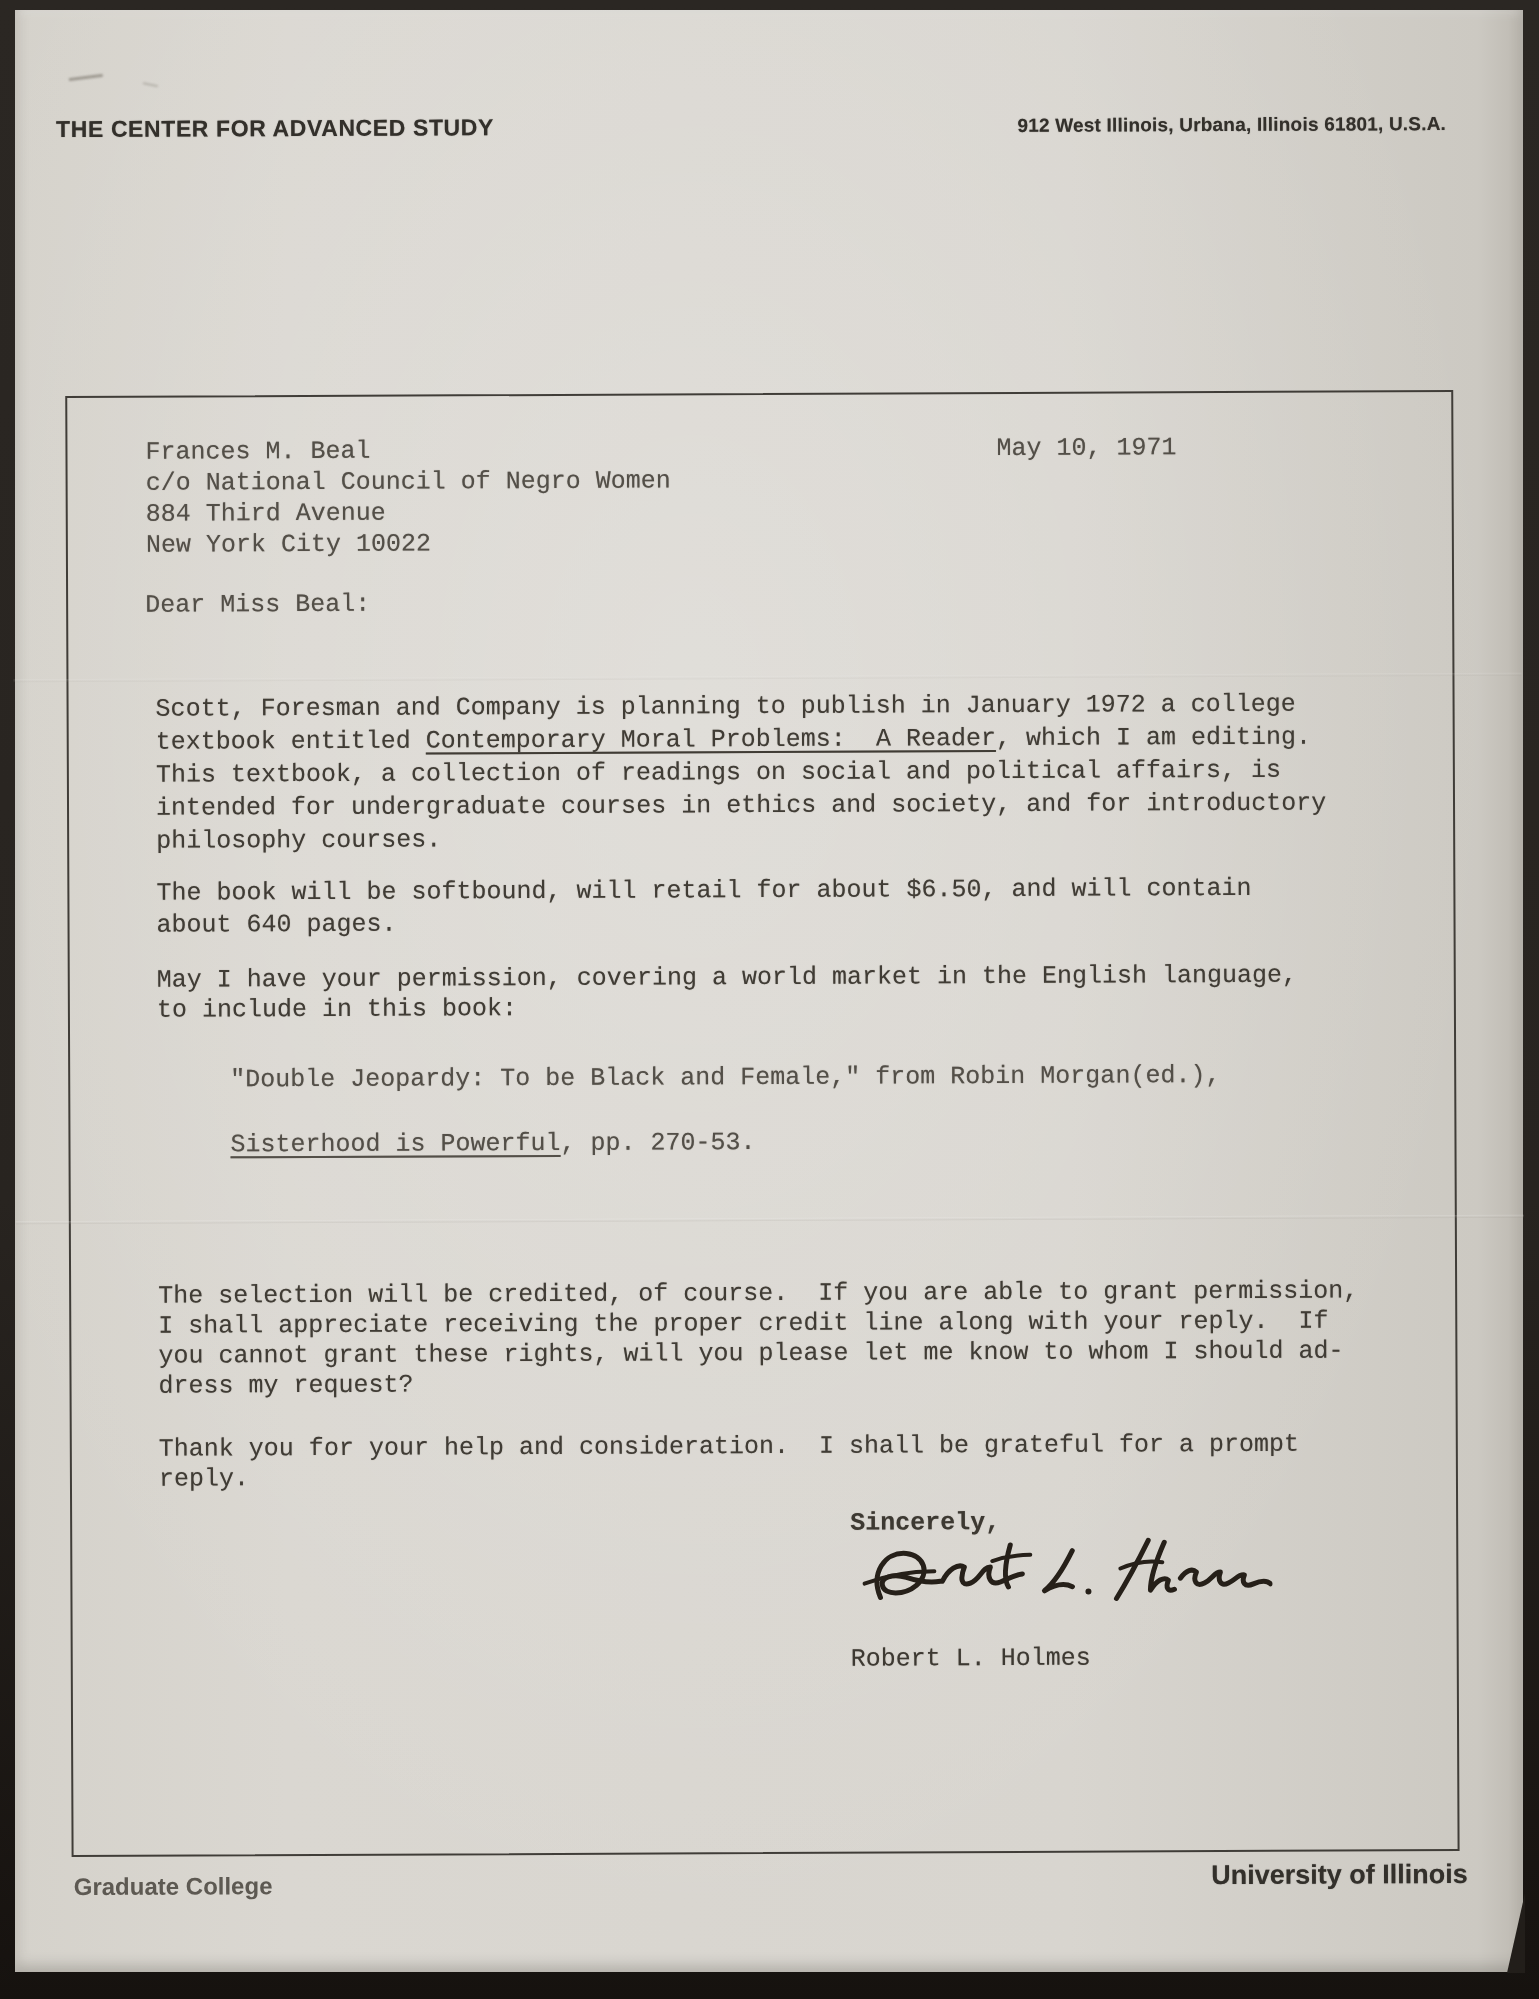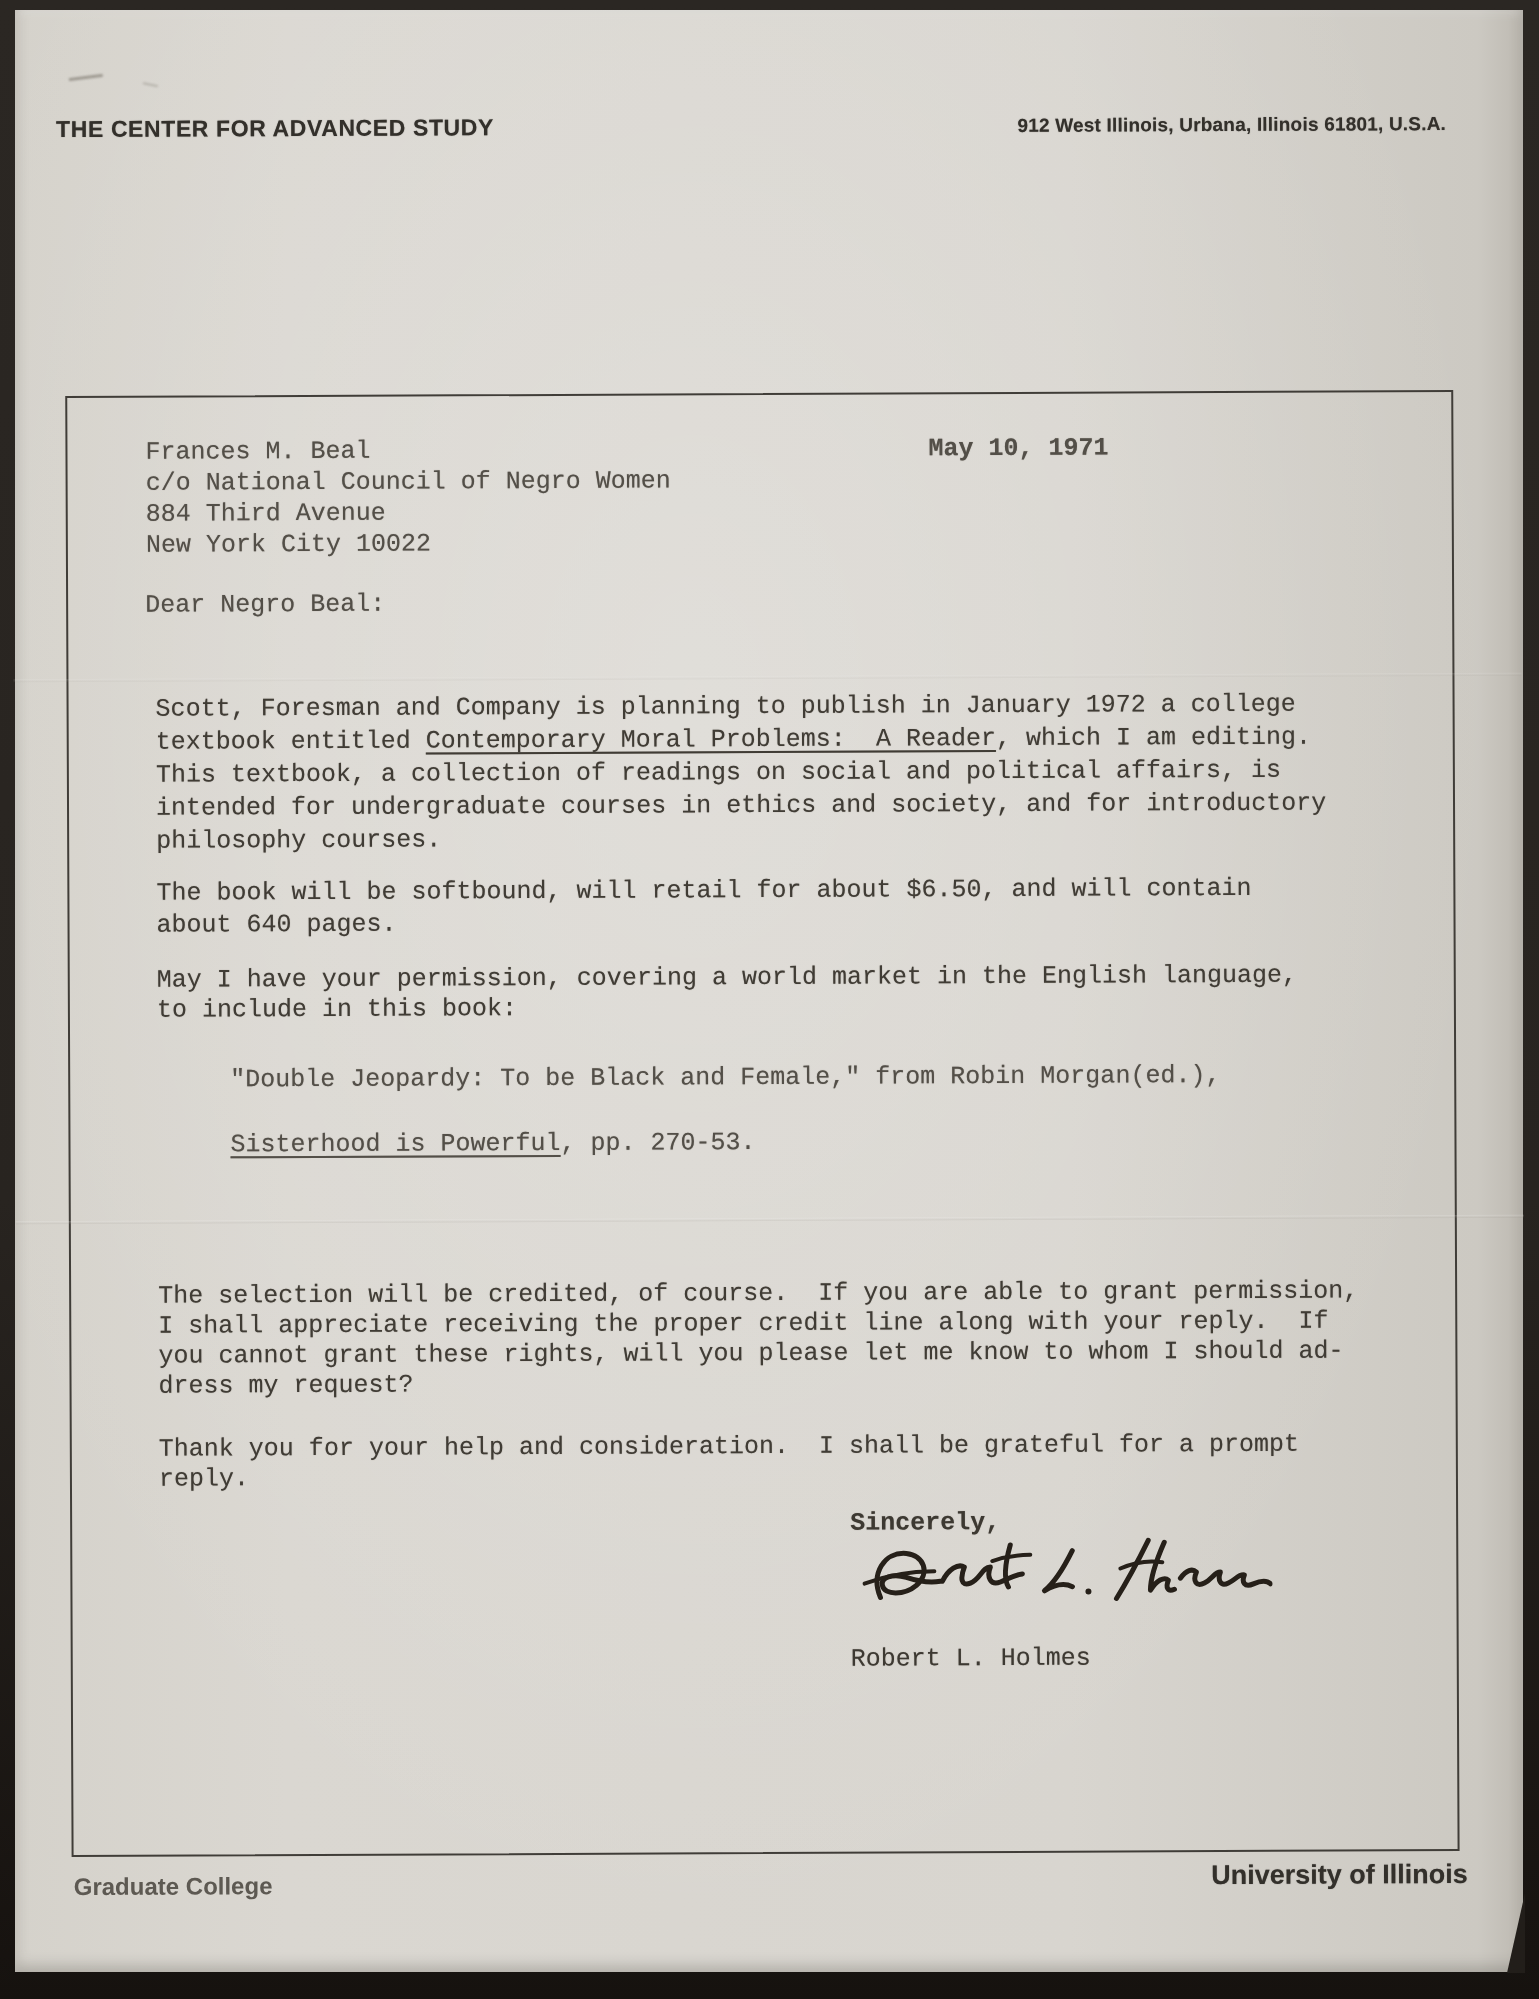--- a/index.html
+++ b/index.html
@@ -65,23 +65,23 @@
     <div id="letter-frame"></div>
 
     <div class="crease" style="top:1208px;opacity:.8;"></div>
     <div class="crease" style="top:666px;opacity:.5;"></div>
 
     <div class="abs type light" style="left:133px;top:424px;">Frances M. Beal
 c/o National Council of Negro Women
 884 Third Avenue
 New York City 10022</div>
 
-    <div class="abs type light" style="left:916px;top:424px;font-weight:bold;">May 10, 1971</div>
+    <div class="abs type light" style="left:984px;top:424px;">May 10, 1971</div>
 
-    <div class="abs type light" style="left:132px;top:577px;">Dear Negro Beal:</div>
+    <div class="abs type light" style="left:132px;top:577px;">Dear Miss Beal:</div>
 
     <div class="abs type body-left" style="top:680px;line-height:33px;color:#403c35;"><span>Scott, Foresman and Company is planning to publish in January 1972 a college
 textbook entitled </span><span class="u">Contemporary Moral Problems:  A Reader</span><span>, which I am editing.
 This textbook, a collection of readings on social and political affairs, is
 intended for undergraduate courses in ethics and society, and for introductory
 philosophy courses.</span></div>
 
     <div class="abs type body-left" style="top:865px;line-height:32px;color:#403c35;">The book will be softbound, will retail for about $6.50, and will contain
 about 640 pages.</div>
 

